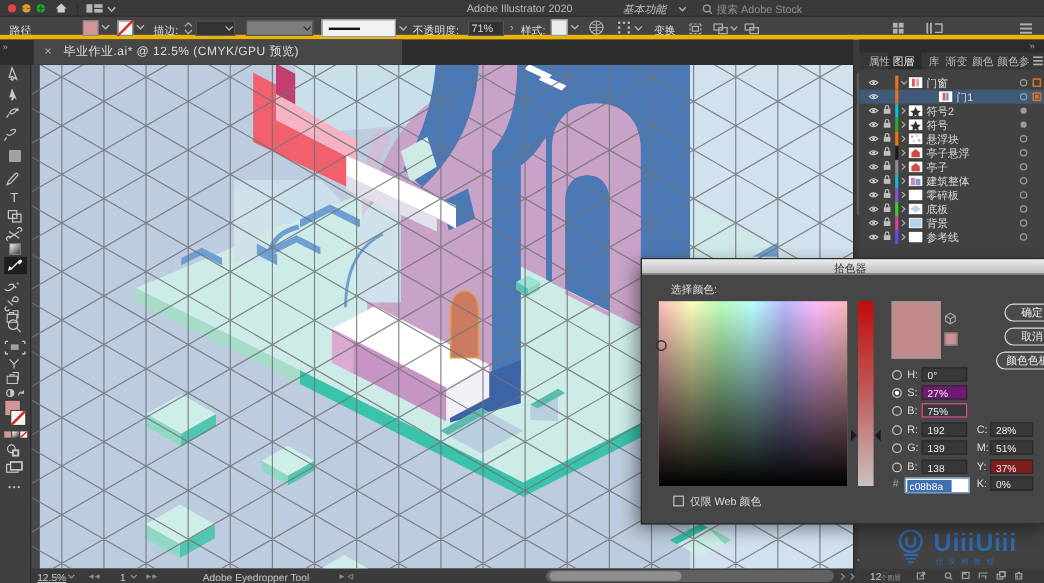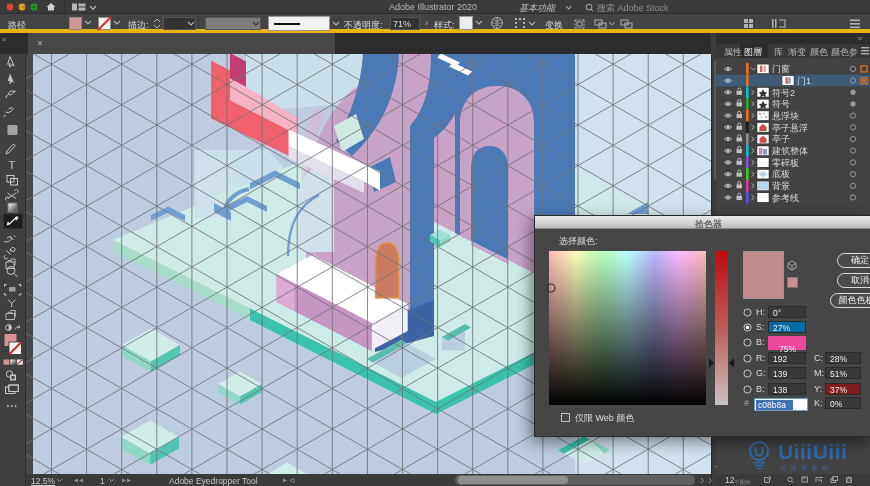--- a/index.html
+++ b/index.html
@@ -213,20 +213,21 @@
       <rect x="31" y="2" width="1.5" height="9"></rect>
       <path d="M35,3 h6 v7 h-6" fill="none" stroke="#b0b0b0" stroke-width="1.2"></path>
  <rect x="106" y="2.5" width="10" height="1.6"></rect>
       <rect x="106" y="6" width="10" height="1.6"></rect>
       <rect x="106" y="9.5" width="10" height="1.6"></rect>
 </svg>
 </div>
 <div class="abs" id="tabrow"></div>
 <div class="abs" id="doctab">
     <span style="position:absolute;left:9px;top:0;color:#b9b9b9;">×</span>
+    <span style="position:absolute;left:25px;top:0;">毕业作业.ai* @ 12.5% (CMYK/GPU 预览)</span>
   </div>
 <div class="abs t" style="left:2px;top:35px;color:#9a9a9a;font-size:8px;">»</div>
 <div class="abs" id="toolbar">
 <svg class="abs" style="left:0;top:0" width="26" height="432">
  <defs>
         <linearGradient id="tgrad" x1="0" y1="0" x2="1" y2="1">
           <stop offset="0" stop-color="#fff"></stop>
           <stop offset="1" stop-color="#333"></stop>
         </linearGradient>
       </defs>
@@ -506,26 +507,26 @@
 <svg class="abs" style="left:208px;top:92px" width="10" height="10">
       <circle cx="4.5" cy="4.5" r="3.6" fill="none" stroke="#c8c8c8" stroke-width="1"></circle>
     </svg>
     <div class="abs t" style="left:221px;top:91px;font-size:9px;color:#dcdcdc;">H:</div>
     <div class="abs" style="left:233px;top:90px;width:38px;height:12px;background:#383838;border:1px solid #2a2a2a;color:#ececec;font-size:8.5px;line-height:12px;padding-left:4px;">0°</div>
     <svg class="abs" style="left:208px;top:107.2px" width="10" height="10">
       <circle cx="4.5" cy="4.5" r="3.6" fill="none" stroke="#c8c8c8" stroke-width="1"></circle>
       <circle cx="4.5" cy="4.5" r="1.8" fill="#fff"></circle>
     </svg>
     <div class="abs t" style="left:221px;top:106.2px;font-size:9px;color:#dcdcdc;">S:</div>
-    <div class="abs" style="left:233px;top:105.2px;width:38px;height:12px;background:#0369a1;border:1px solid #2a2a2a;color:#ececec;font-size:8.5px;line-height:12px;padding-left:4px;">27%</div>
+    <div class="abs" style="left:233px;top:105.2px;width:38px;height:12px;background:#701a75;border:1px solid #2a2a2a;color:#ececec;font-size:8.5px;line-height:12px;padding-left:4px;">27%</div>
     <svg class="abs" style="left:208px;top:122.1px" width="10" height="10">
       <circle cx="4.5" cy="4.5" r="3.6" fill="none" stroke="#c8c8c8" stroke-width="1"></circle>
     </svg>
     <div class="abs t" style="left:221px;top:121.1px;font-size:9px;color:#dcdcdc;">B:</div>
-    <div class="abs" style="left:233px;top:120.1px;width:38px;height:12px;background:#383838;border:7px solid #ec4899;color:#ececec;font-size:8.5px;line-height:12px;padding-left:4px;">75%</div>
+    <div class="abs" style="left:233px;top:120.1px;width:38px;height:12px;background:#383838;border:1px solid #ec4899;color:#ececec;font-size:8.5px;line-height:12px;padding-left:4px;">75%</div>
     <svg class="abs" style="left:208px;top:137.5px" width="10" height="10">
       <circle cx="4.5" cy="4.5" r="3.6" fill="none" stroke="#c8c8c8" stroke-width="1"></circle>
     </svg>
     <div class="abs t" style="left:221px;top:136.5px;font-size:9px;color:#dcdcdc;">R:</div>
     <div class="abs" style="left:233px;top:135.5px;width:38px;height:12px;background:#383838;border:1px solid #2a2a2a;color:#ececec;font-size:8.5px;line-height:12px;padding-left:4px;">192</div>
     <div class="abs t" style="left:279px;top:136.5px;font-size:9px;color:#dcdcdc;">C:</div>
     <div class="abs" style="left:290px;top:135.5px;width:36px;height:12px;background:#383838;border:1px solid #2a2a2a;color:#ececec;font-size:8.5px;line-height:12px;padding-left:4px;">28%</div>
     <svg class="abs" style="left:208px;top:153.3px" width="10" height="10">
       <circle cx="4.5" cy="4.5" r="3.6" fill="none" stroke="#c8c8c8" stroke-width="1"></circle>
     </svg>

